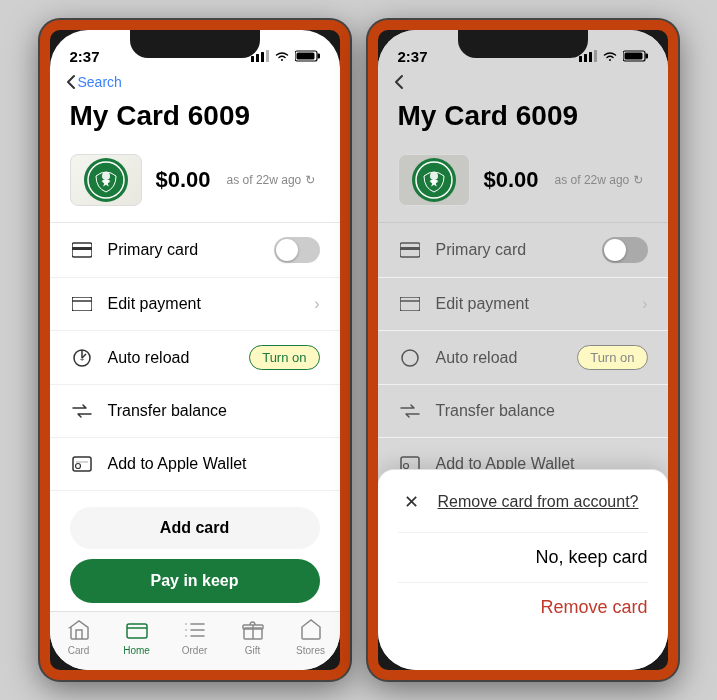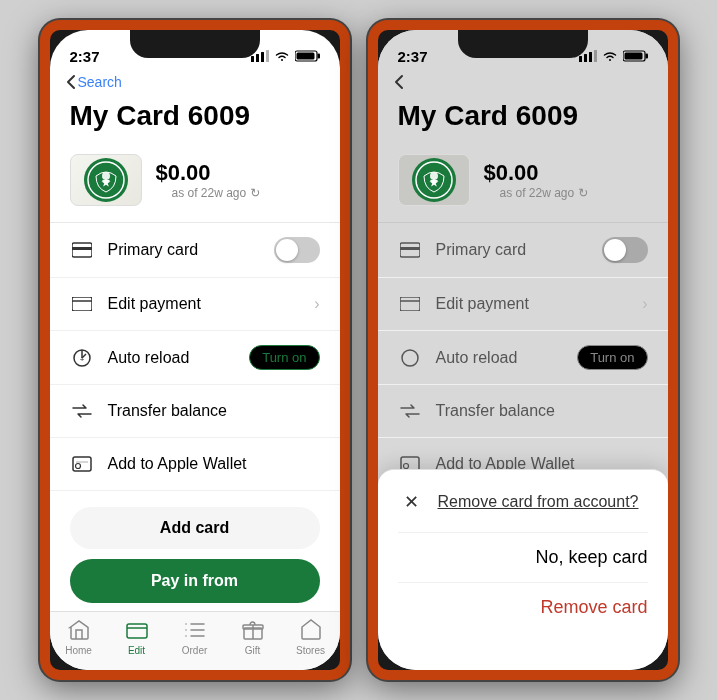--- a/index.html
+++ b/index.html
@@ -106,21 +106,21 @@
       display: flex;
       align-items: center;
       justify-content: center;
       border: 1px solid #ddd;
       overflow: hidden;
     }
     .starbucks-logo {
       width: 48px;
       height: 48px;
     }
-    .card-info { display: flex; flex-direction: column; }
+    .card-info { display: flex; flex-direction: row; }
     .card-balance { font-size: 22px; font-weight: 700; color: #000; }
     .card-updated { font-size: 12px; color: #888; display: flex; align-items: center; gap: 4px; margin-left: 16px; }
     
     .menu-list { flex: 1; overflow-y: auto; }
     .menu-item {
       display: flex;
       align-items: center;
       padding: 14px 20px;
       border-bottom: 1px solid #f0f0f0;
       gap: 14px;
@@ -158,21 +158,21 @@
       border-radius: 50%;
       box-shadow: 0 1px 3px rgba(0,0,0,0.3);
     }
     .turn-on-btn {
       border: 1.5px solid #1a7a3c;
       border-radius: 16px;
       padding: 4px 12px;
       color: #1a7a3c;
       font-size: 13px;
       font-weight: 500;
-      background: #000000;
+      background: #fef9c3;
     }
     
     .bottom-actions {
       padding: 10px 20px 8px;
       display: flex;
       flex-direction: column;
       align-items: center;
       gap: 10px;
     }
     .btn-add-money {
@@ -376,37 +376,37 @@
         </div>
 
         <div class="menu-item">
           
           
         </div>
       </div>
 
       <div class="bottom-actions">
         <button class="btn-add-money">Add card</button>
-        <button class="btn-pay-store">Pay in from</button>
+        <button class="btn-pay-store">Pay in keep</button>
       </div>
 
       <div class="bottom-nav">
         <div class="nav-item">
           <svg viewBox="0 0 24 24" fill="none">
               <path d="M3 9.5L12 3L21 9.5V20a1 1 0 01-1 1H5a1 1 0 01-1-1V9.5z" stroke="#888" stroke-width="1.5" fill="none"></path>
               <path d="M9 21V12h6v9" stroke="#888" stroke-width="1.5"></path>
             </svg>
-          <span>Home</span>
+          <span>Card</span>
         </div>
         <div class="nav-item active">
           <svg viewBox="0 0 24 24" fill="none">
               <rect x="2" y="6" width="20" height="14" rx="2" stroke="#1a7a3c" stroke-width="1.5" fill="none"></rect>
               <path d="M2 10h20" stroke="#1a7a3c" stroke-width="1.5"></path>
             </svg>
-          <span style="color:#1a7a3c">Edit</span>
+          <span style="color:#1a7a3c">Home</span>
         </div>
         <div class="nav-item">
           <svg viewBox="0 0 24 24" fill="none">
               <path d="M8 6h13M8 12h13M8 18h13M3 6h.01M3 12h.01M3 18h.01" stroke="#888" stroke-width="1.5" stroke-linecap="round"></path>
             </svg>
           <span>Order</span>
         </div>
         <div class="nav-item">
           <svg viewBox="0 0 24 24" fill="none">
               <rect x="3" y="10" width="18" height="11" rx="1" stroke="#888" stroke-width="1.5" fill="none"></rect>

